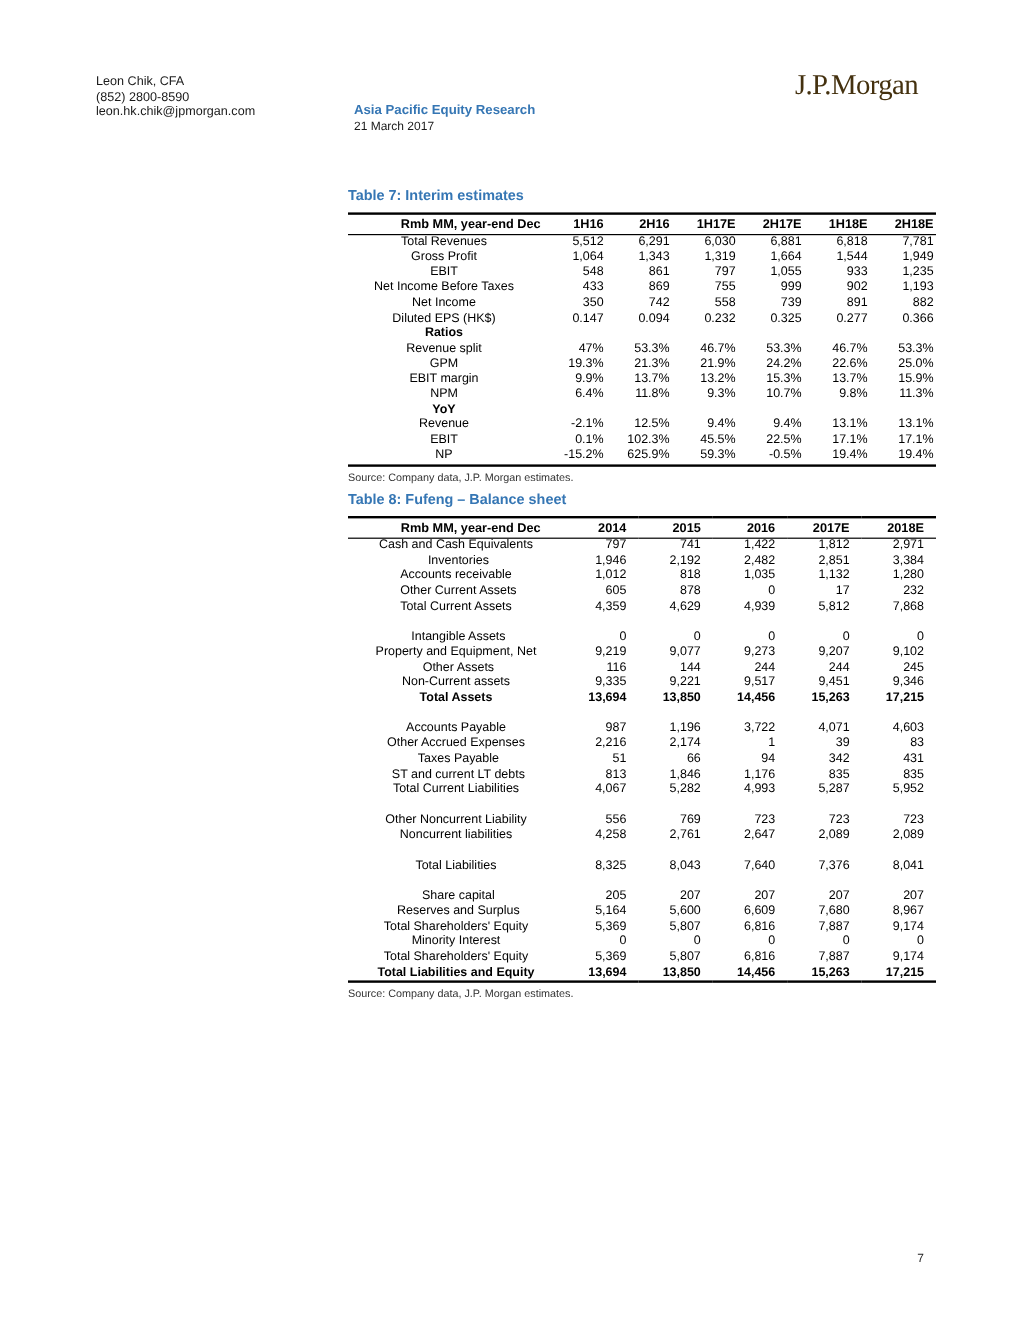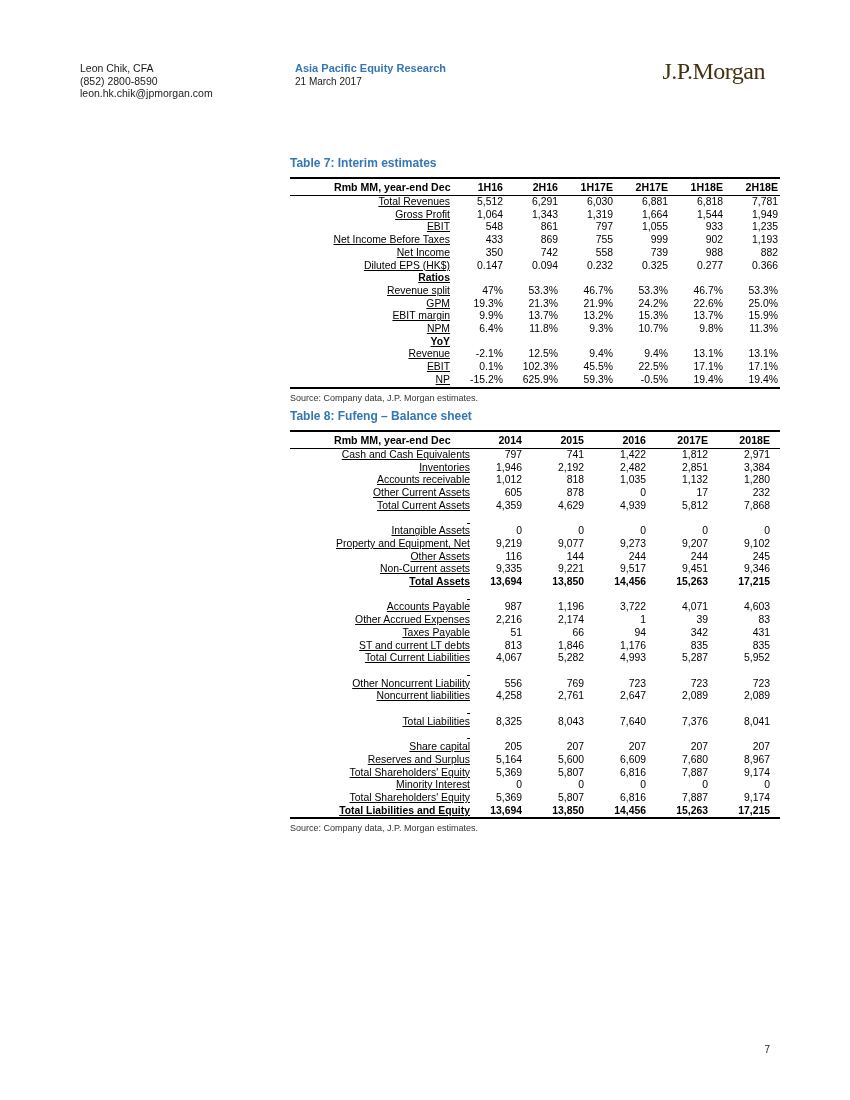--- a/index.html
+++ b/index.html
@@ -16,20 +16,21 @@
   
   .analyst-block {
     position:absolute; left:80px; top:62px;
     font-size:10.5px; line-height:12.5px; color:#1a1a1a;
   }
   .analyst-block .line { display:block; }
   .center-block { position:absolute; left:295px; top:62px; }
   .division {
     font-size:11px; font-weight:bold; color:var(--accent,#3576b4);
     line-height:13px;
+    margin-top:24px;
   }
   .report-date { font-size:10px; line-height:13px; color:#1a1a1a; }
   .logo {
     position:absolute; right:85px; top:58px;
     font-family:"Liberation Serif","DejaVu Serif",serif;
     font-size:24px; letter-spacing:-0.5px;
     color:var(--logo,#44310f);
     line-height:26px;
   }
   
@@ -50,21 +51,21 @@
     font-size:10.6px; font-weight:bold;
     text-align:right; padding:2px 0;
     line-height:12px; white-space:nowrap;
   }
   table.data thead th.label-col { text-align:left;padding-left:44px; }
   table.data tbody { border-bottom:2px solid #000; }
   table.data td {
     line-height:12.7px; white-space:nowrap; overflow:hidden;
     vertical-align:bottom;
   }
-  table.data td.label-col { text-align:right;text-decoration:underline; }
+  table.data td.label-col { text-align:center; }
   table.data td.num-col  { text-align:right; }
   
   #table-0 th.label-col, #table-0 td.label-col { width:160px; }
   #table-0 th.num-col,   #table-0 td.num-col   { padding-right:2px; }
   #table-1 th.label-col, #table-1 td.label-col { width:180px; }
   #table-1 th.num-col,   #table-1 td.num-col   { padding-right:10px; }
   
   td.section { font-weight:bold;margin-top:40px; }
   td.indent  { padding-left:4px; }
   tr.bold td { font-weight:bold; }
@@ -143,21 +144,21 @@
             <td class="num-col">999</td>
             <td class="num-col">902</td>
             <td class="num-col">1,193</td>
           </tr>
           <tr>
             <td class="label-col">Net Income</td>
             <td class="num-col">350</td>
             <td class="num-col">742</td>
             <td class="num-col">558</td>
             <td class="num-col">739</td>
-            <td class="num-col">988</td>
+            <td class="num-col">891</td>
             <td class="num-col">882</td>
           </tr>
           <tr>
             <td class="label-col">Diluted EPS (HK$)</td>
             <td class="num-col">0.147</td>
             <td class="num-col">0.094</td>
             <td class="num-col">0.232</td>
             <td class="num-col">0.325</td>
             <td class="num-col">0.277</td>
             <td class="num-col">0.366</td>

